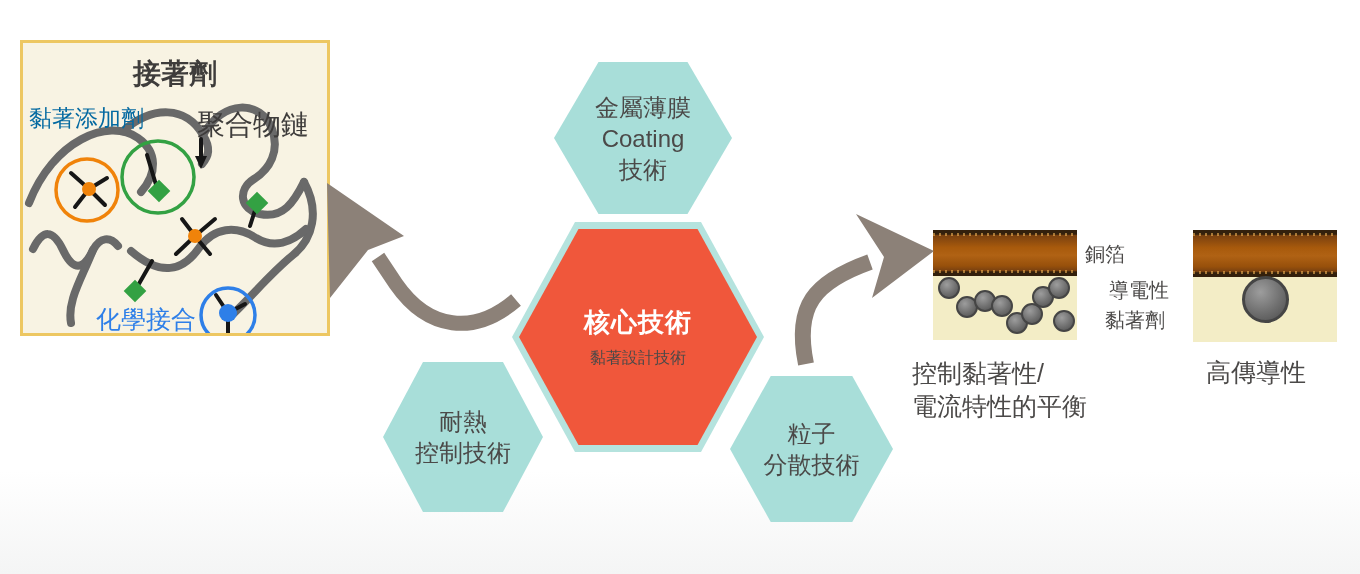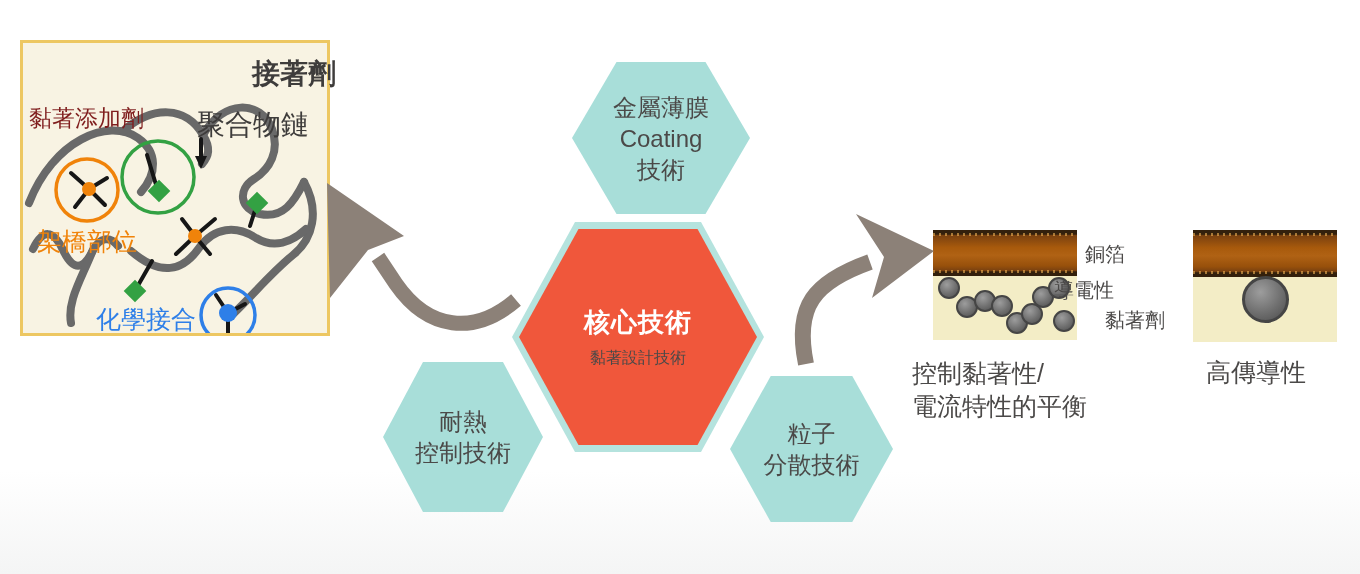--- a/index.html
+++ b/index.html
@@ -9,39 +9,39 @@
     font-family:"Liberation Sans","DejaVu Sans",sans-serif;
     color:#4b4948;
   }
   .abs{position:absolute;}
   
   .adhesive-box{
     left:20px;top:40px;width:310px;height:296px;
     background:#f8f3e3;border:3px solid #edc762;box-sizing:border-box;z-index:1;
   }
   .adhesive-box .lbl{position:absolute;white-space:nowrap;z-index:3;}
-  .box-title{top:12px;left:0;width:100%;text-align:right;font-size:28px;font-weight:600;color:#3e3c3b;padding-left:9px;}
-  .lbl-additive{top:60px;left:6px;font-size:23px;font-weight:500;color:#7f1d1d;}
+  .box-title{top:12px;left:0;width:100%;text-align:center;font-size:28px;font-weight:600;color:#3e3c3b;}
+  .lbl-additive{top:60px;left:6px;font-size:23px;font-weight:500;color:#0369a1;}
   .lbl-polymer{top:63px;left:174px;font-size:28px;color:#3e3c3b;}
   .lbl-bridge{top:182px;left:14px;font-size:25px;font-weight:500;color:#f0830a;}
   .lbl-chemical{top:260px;left:73px;font-size:25px;font-weight:500;color:#2e7fe8;}
   .chain-svg{position:absolute;left:0;top:0;z-index:2;}
   .substrate-bar{
     left:20px;top:336px;width:310px;height:40px;background:#7a5175;z-index:1;
     display:flex;align-items:center;justify-content:center;
     color:#ffffff;font-size:26px;
   }
   
   .hex{
     clip-path:polygon(25% 0%,75% 0%,100% 50%,75% 100%,25% 100%,0% 50%);
     display:flex;flex-direction:column;align-items:center;justify-content:center;
     text-align:center;z-index:3;
   }
   .hex-teal{background:#a8ded9;color:#4b4948;font-size:24px;line-height:31px;}
-  .hex-top{left:572px;top:62px;width:178px;height:152px;}
+  .hex-top{left:554px;top:62px;width:178px;height:152px;}
   .hex-bl{left:383px;top:362px;width:160px;height:150px;}
   .hex-br{left:730px;top:360px;width:163px;height:146px;margin-top:16px;}
   .hex-center-ring{left:512px;top:222px;width:252px;height:230px;background:#b5e3de;z-index:4;}
   .hex-center-core{position:absolute;inset:7px;background:#f0573b;
     clip-path:polygon(25% 0%,75% 0%,100% 50%,75% 100%,25% 100%,0% 50%);
     display:flex;flex-direction:column;align-items:center;justify-content:center;text-align:center;}
   .core-title{color:#ffffff;font-size:26px;font-weight:bold;letter-spacing:1px;}
   .core-subtitle{color:#4b4948;font-size:16px;margin-top:8px;text-align:right;}
   
   .arrow-layer{left:0;top:0;z-index:2;pointer-events:none;}
@@ -60,35 +60,34 @@
     position:absolute;border-radius:50%;box-sizing:border-box;border:2px solid #454545;
     background:radial-gradient(circle at 38% 32%,#9d9d9d,#6f6f6f 55%,#4c4c4c 100%);
   }
   .panel1{left:933px;top:230px;width:144px;height:110px;}
   .panel1 .foil{height:46px;}
   .panel1 .adhesive-area{height:64px;}
   .panel2{left:1193px;top:230px;width:144px;height:112px;}
   .panel2 .foil{height:47px;}
   .panel2 .adhesive-area{height:65px;}
   .foil-label{left:1085px;top:241px;width:100px;text-align:left;font-size:20px;color:#4b4948;z-index:3;}
-  .cond-label1{left:1034px;top:277px;width:100px;text-align:center;font-size:20px;color:#4b4948;z-index:3;}
+  .cond-label1{left:1089px;top:277px;width:100px;text-align:center;font-size:20px;color:#4b4948;z-index:3;}
   .cond-label2{left:1085px;top:307px;width:100px;text-align:center;font-size:20px;color:#4b4948;z-index:3;}
   .caption1{left:912px;top:357px;font-size:25px;line-height:33px;color:#4b4948;z-index:3;}
   .caption2{left:1206px;top:356px;font-size:25px;color:#4b4948;z-index:3;}
 </style>
 </head>
 <body>
 
 <div id="canvas">
 
   <div class="abs adhesive-box">
     <div class="lbl box-title">接著劑</div>
     <div class="lbl lbl-additive">黏著添加劑</div>
     <div class="lbl lbl-polymer">聚合物鏈</div>
-    <div class="lbl lbl-bridge">架橋部位</div>
     <div class="lbl lbl-chemical">化學接合</div>
 
     <svg class="chain-svg" width="304" height="290" viewBox="0 0 304 290">
       <g stroke="#696969" stroke-width="8" fill="none" stroke-linecap="round">
         <path d="M 6 160 C 30 98 85 74 115 95 C 135 109 134 131 118 149"></path>
         <path d="M 100 88 C 130 62 163 63 180 92 C 188 105 186 113 179 121"></path>
         <path d="M 180 92 C 200 56 238 57 249 86 C 257 108 247 126 231 136 C 214 147 217 166 237 171 C 260 176 271 159 281 139"></path>
         <path d="M 281 139 C 297 168 290 196 270 212 C 248 230 230 252 210 271"></path>
         <path d="M 10 206 C 20 186 30 186 40 207 C 50 228 60 228 70 207 C 77 194 87 193 95 203"></path>
         <path d="M 70 207 C 58 237 44 258 48 280"></path>

